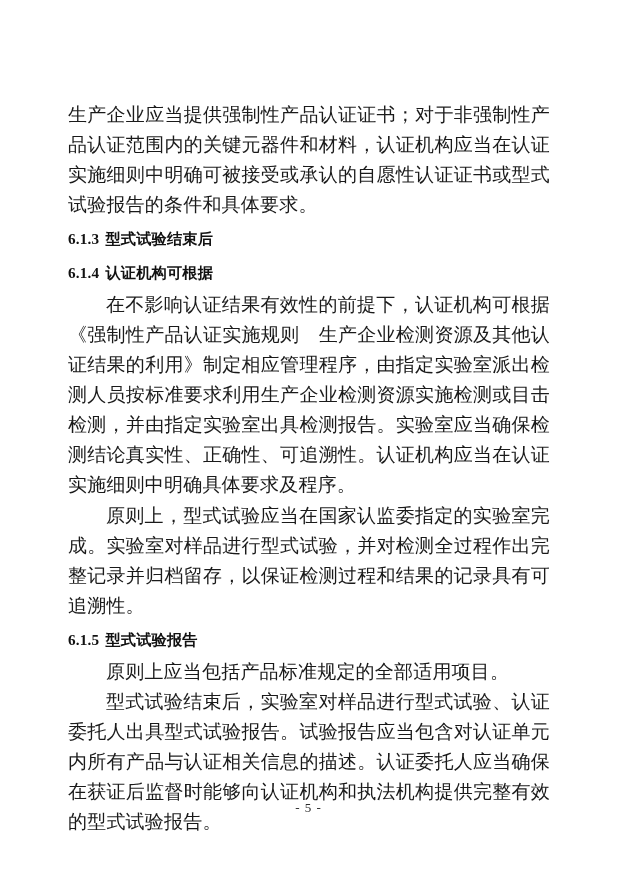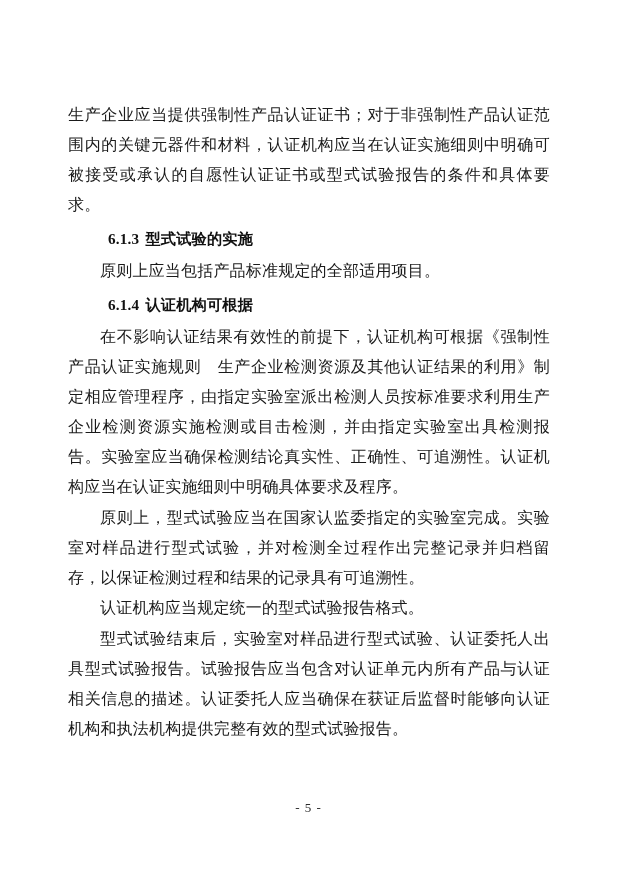--- a/index.html
+++ b/index.html
@@ -19,42 +19,41 @@
     box-sizing: border-box;
   }
   .page-body {
     position: absolute;
     left: 68px;
     top: 100px;
     width: 482px;
   }
   .para {
     margin: 0 0 0.5px 0;
-    font-size: 16px;
+    font-size: 19px;
     line-height: 30px;
     color: #1a1a1a;
     text-align: justify;
     text-justify: inter-ideograph;
     letter-spacing: 0.2px;
   }
   .para.indent {
     text-indent: 2em;
   }
   .heading {
     margin: 4px 0 2px 0;
     font-size: 15.2px;
     line-height: 30px;
     font-weight: bold;
     color: #111111;
     letter-spacing: 0.2px;
   }
   .heading .num {
     font-family: "Liberation Serif", "DejaVu Serif", serif;
     margin-right: 6px;
-    margin-left: 40px;
   }
   .footer {
     position: absolute;
     left: 0;
     top: 800px;
     width: 617px;
     text-align: center;
     font-size: 13px;
     color: #2b2b2b;
     letter-spacing: 1px;
@@ -62,34 +61,36 @@
 </style>
 </head>
 <body>
 
 <div class="page">
   <div class="page-body">
 
     <p class="para">生产企业应当提供强制性产品认证证书；对于非强制性产品认证范围内的关键元器件和材料，认证机构应当在认证实施细则中明确可被接受或承认的自愿性认证证书或型式试验报告的条件和具体要求。</p>
 
     <h3 class="heading">
-      <span class="num">6.1.3</span><span>型式试验的实施</span>
+      <span class="num">6.1.3</span><span>型式试验结束后</span>
     </h3>
 
-    <p class="para indent">原则上应当包括产品标准规定的全部适用项目。</p>
 
     <h3 class="heading">
       <span class="num">6.1.4</span><span>认证机构可根据</span>
     </h3>
 
     <p class="para indent">在不影响认证结果有效性的前提下，认证机构可根据《强制性产品认证实施规则　生产企业检测资源及其他认证结果的利用》制定相应管理程序，由指定实验室派出检测人员按标准要求利用生产企业检测资源实施检测或目击检测，并由指定实验室出具检测报告。实验室应当确保检测结论真实性、正确性、可追溯性。认证机构应当在认证实施细则中明确具体要求及程序。</p>
 
     <p class="para indent">原则上，型式试验应当在国家认监委指定的实验室完成。实验室对样品进行型式试验，并对检测全过程作出完整记录并归档留存，以保证检测过程和结果的记录具有可追溯性。</p>
 
+    <h3 class="heading">
+      <span class="num">6.1.5</span><span>型式试验报告</span>
+    </h3>
 
-    <p class="para indent">认证机构应当规定统一的型式试验报告格式。</p>
+    <p class="para indent">原则上应当包括产品标准规定的全部适用项目。</p>
 
     <p class="para indent">型式试验结束后，实验室对样品进行型式试验、认证委托人出具型式试验报告。试验报告应当包含对认证单元内所有产品与认证相关信息的描述。认证委托人应当确保在获证后监督时能够向认证机构和执法机构提供完整有效的型式试验报告。</p>
 
   </div>
 
   <div class="footer">- 5 -</div>
 </div>
 
 </body></html>

